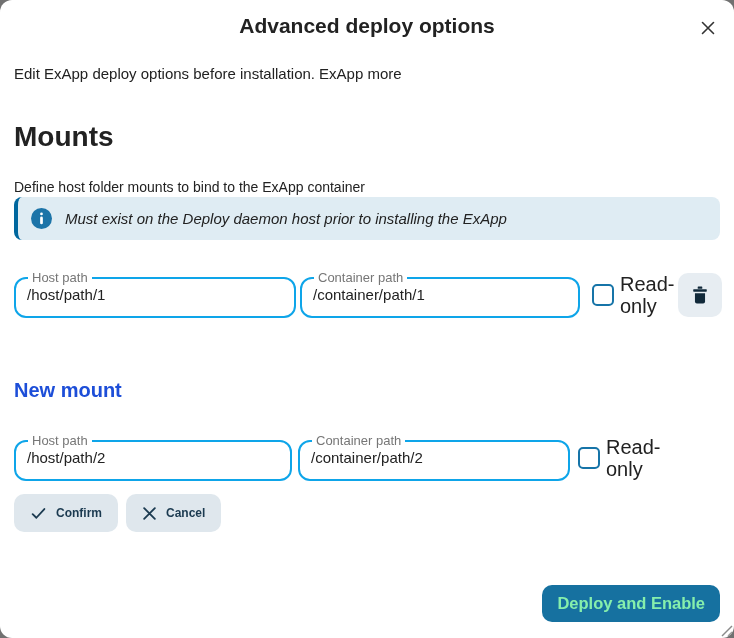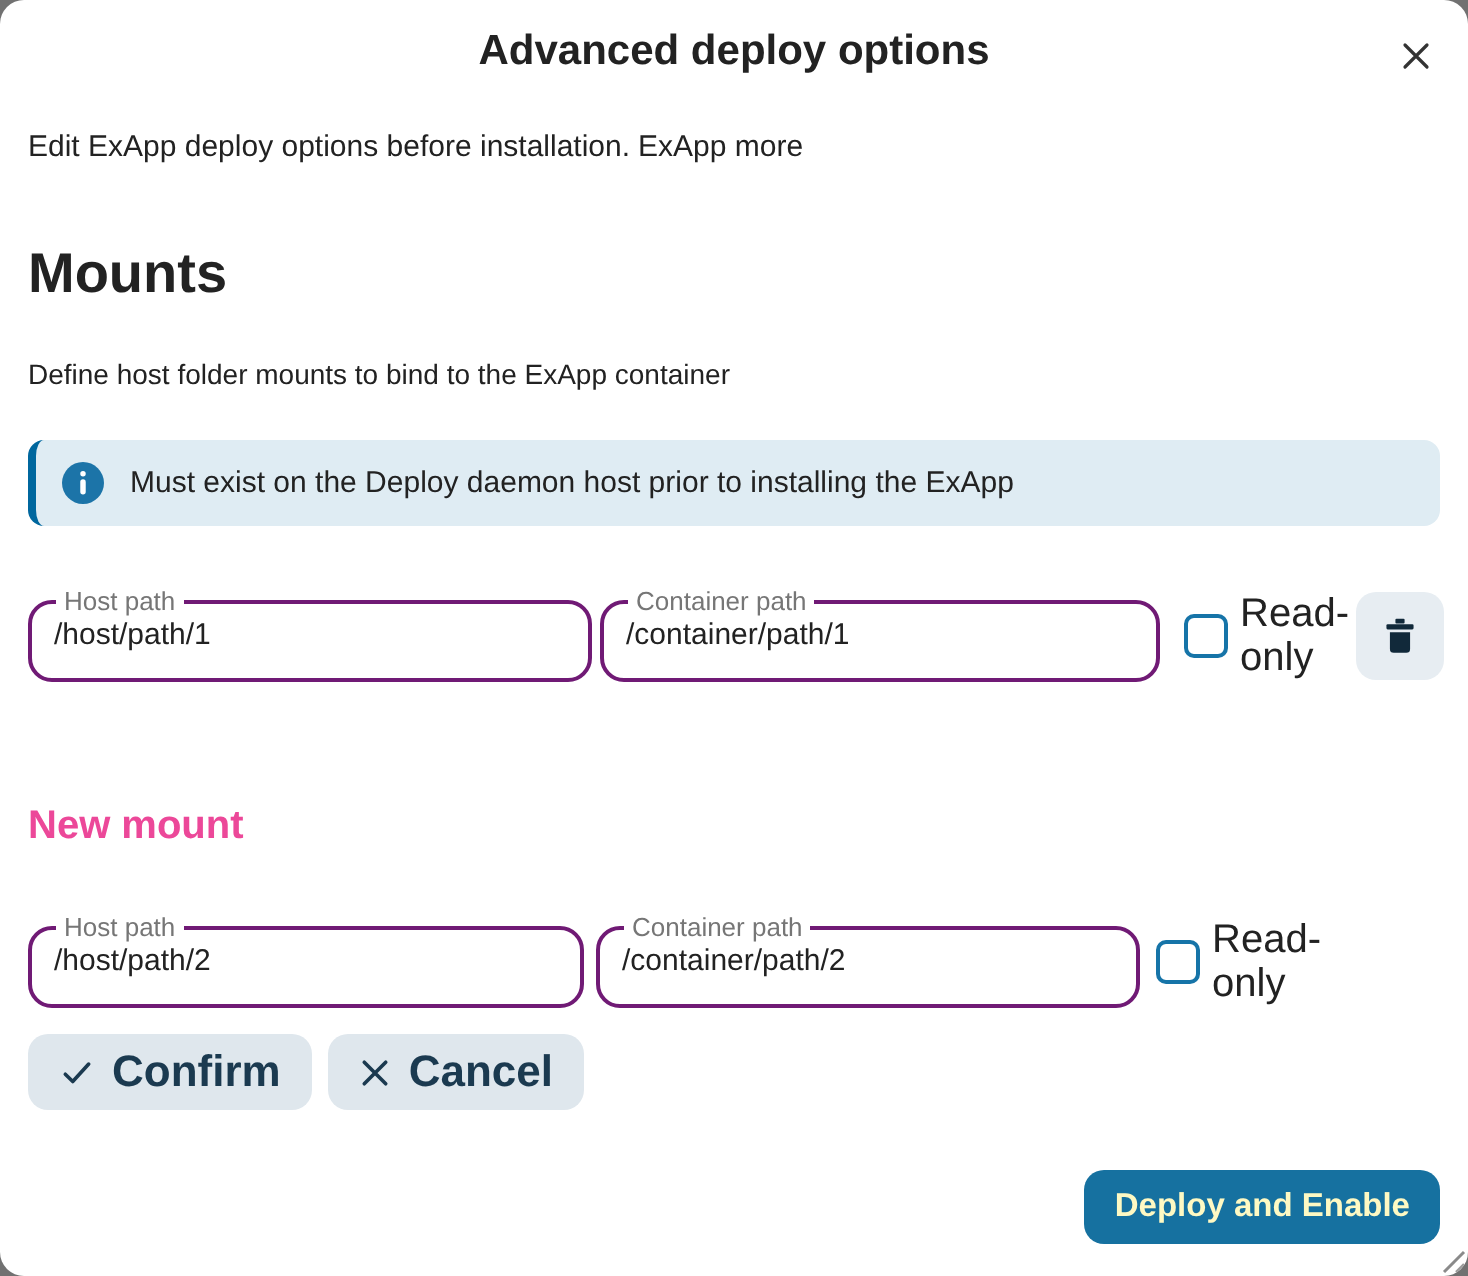--- a/index.html
+++ b/index.html
@@ -21,30 +21,30 @@
     position:absolute;top:10px;right:8px;width:36px;height:36px;
     background:none;border:none;border-radius:8px;cursor:pointer;
     display:flex;align-items:center;justify-content:center;padding:0;
   }
   .content{padding:0 14px;}
   .intro{margin:25px 0 0;font-size:15px;line-height:19px;color:#222;}
   .learn-more{margin-left:4px;cursor:pointer;}
   .mounts-heading{font-size:28px;font-weight:700;margin:35px 0 0;line-height:38px;color:#222;}
   .define-text{margin:22px 0 0;font-size:14px;line-height:19px;color:#222;}
   .banner{
-    margin-top:23px;height:43px;box-sizing:border-box;
+    height:43px;box-sizing:border-box;
     background:#DFECF3;border-left:4px solid #00679E;border-radius:8px;
-    display:flex;align-items:center;gap:13px;padding:0 10px 0 13px;
+    display:flex;align-items:center;gap:13px;padding:0 10px 0 13px;font-style:italic;
   }
   .banner-icon{flex:none;display:flex;}
   .banner-text{font-size:15px;color:#222;}
   .mount-row{display:flex;align-items:center;margin-top:31px;}
   .mount-row.second{margin-top:30px;}
   .nc-field{
-    border:2px solid #701a75;border-radius:12px;margin:0;
+    border:2px solid #0ea5e9;border-radius:12px;margin:0;
     padding:0 10px 6px 11px;height:47px;box-sizing:border-box;
     background:#fff;min-width:0;
   }
   .nc-field legend{
     font-size:13px;line-height:13px;color:#767676;padding:0 4px;margin-left:1px;
   }
   .nc-field input{
     border:none;outline:none;background:transparent;width:100%;
     font-family:inherit;font-size:15px;color:#222;padding:0;margin-top:2px;
   }
@@ -59,32 +59,32 @@
   .cb-1{margin-left:12px;}
   .cb-2{margin-left:8px;}
   .readonly-label{
     width:56px;margin-left:6px;font-size:20px;line-height:22px;color:#222;flex:none;
   }
   .trash-btn{
     width:44px;height:44px;margin-left:2px;flex:none;cursor:pointer;
     border:none;border-radius:10px;background:#E7EDF2;
     display:flex;align-items:center;justify-content:center;padding:0;
   }
-  .new-mount-heading{font-size:20px;font-weight:700;margin:59px 0 0;line-height:27px;color:#ec4899;}
+  .new-mount-heading{font-size:20px;font-weight:700;margin:59px 0 0;line-height:27px;color:#1d4ed8;}
   .actions{display:flex;gap:8px;margin-top:13px;}
   .btn-secondary{
     height:38px;padding:0 16px;border:none;border-radius:10px;cursor:pointer;
     background:#DFE7ED;color:#1B3A50;font-family:inherit;
-    font-size:22px;font-weight:700;
+    font-size:12px;font-weight:700;
     display:flex;align-items:center;gap:9px;
   }
   .btn-primary{
     position:absolute;right:14px;bottom:16px;height:37px;padding:0 15px;
     border:none;border-radius:10px;cursor:pointer;
-    background:#1671A0;color:#fef9c3;font-family:inherit;
+    background:#1671A0;color:#86efac;font-family:inherit;
     font-size:16.5px;font-weight:700;
   }
   .resize-grip{position:absolute;right:1px;bottom:1px;width:14px;height:14px;cursor:nwse-resize;}
 </style>
 </head>
 <body>
 
 <div class="dialog">
 
   <h1 class="dialog-title">Advanced deploy options</h1>

